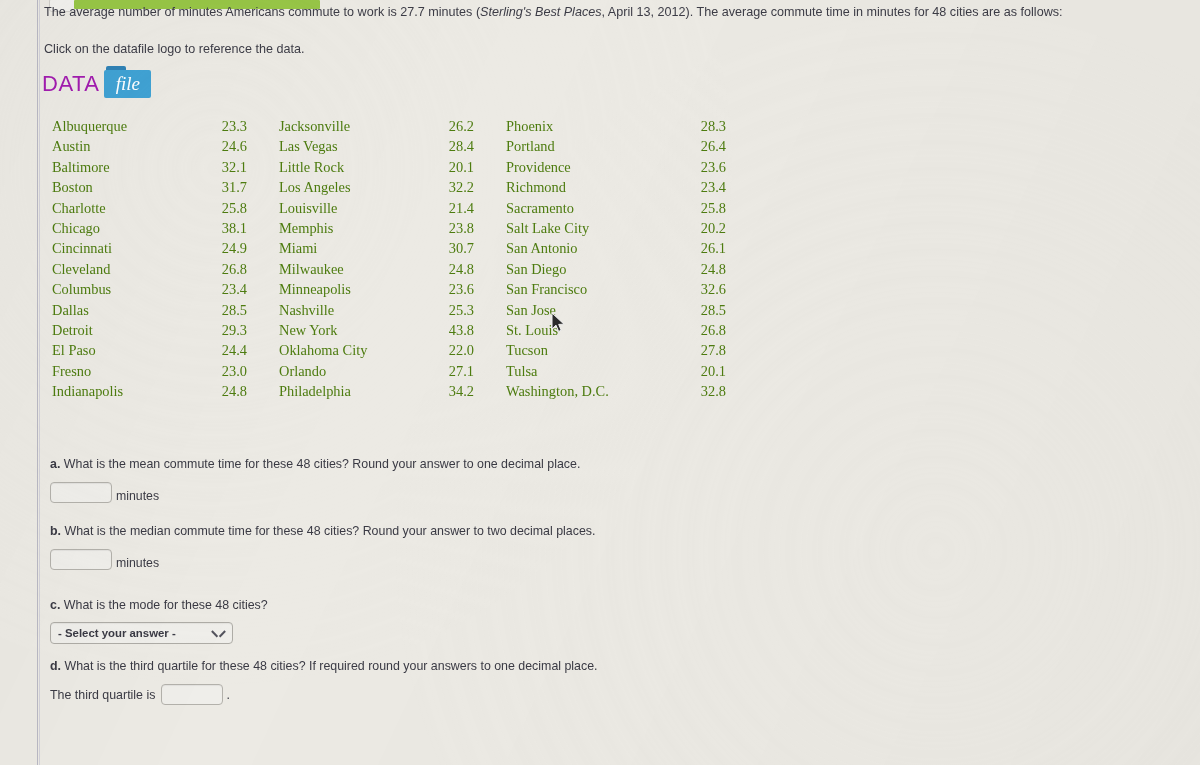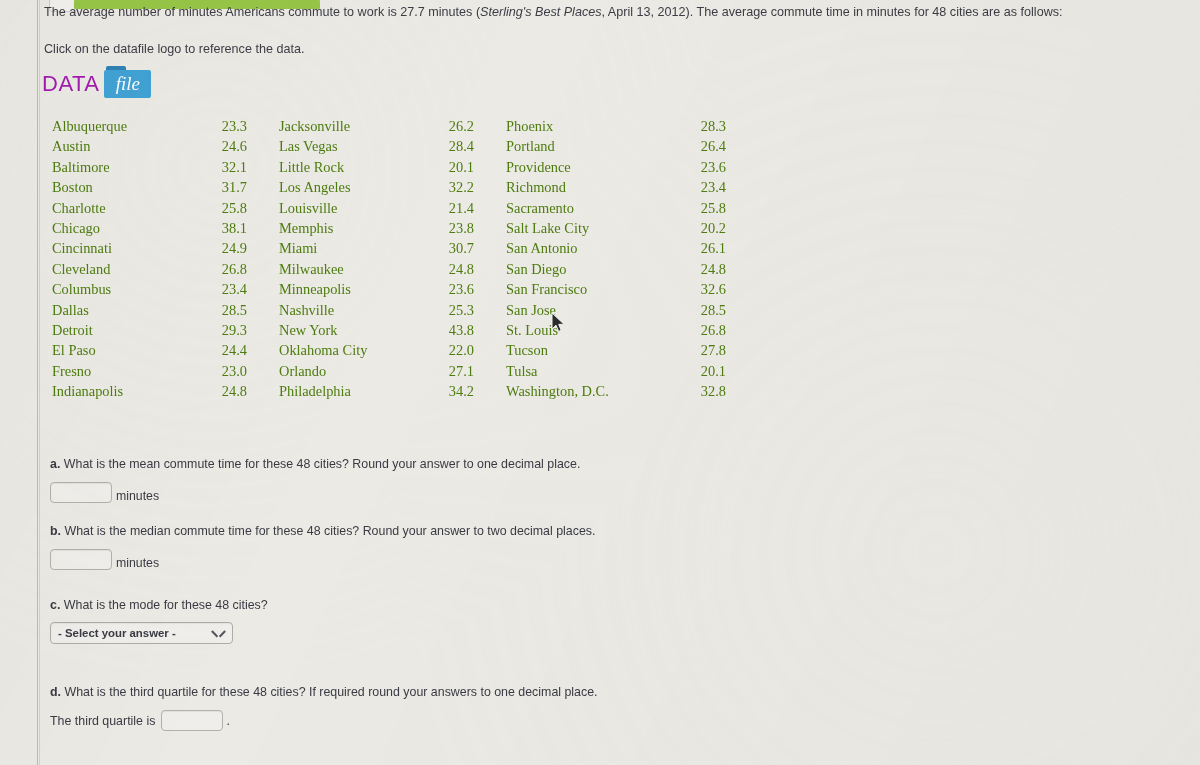--- a/index.html
+++ b/index.html
@@ -416,21 +416,21 @@
 </div>
 
 <div class="q-block" style="top:597px;">
   <div class="q-text"><b>c.</b>&nbsp;<span>What is the mode for these 48 cities?</span></div>
   <div class="select-wrap">
     <span class="sel-label">- Select your answer -</span>
     <span class="chev"></span>
   </div>
 </div>
 
-<div class="q-block" style="top:684px;">
+<div class="q-block" style="top:658px;">
   <div class="q-text"><b>d.</b>&nbsp;<span>What is the third quartile for these 48 cities? If required round your answers to one decimal place.</span></div>
   <div class="inline-row">
     <span class="pre">The third quartile is</span>
     <input class="ans-box wide" type="text" value="" style="">
     <span class="post">.</span>
   </div>
 </div>
 
 <svg class="cursor" viewBox="0 0 15 22">
   <path d="M1,1 L1,17 L5,13.2 L7.6,19.4 L10.2,18.3 L7.7,12.4 L13,12.2 Z" fill="#2b2b2b" stroke="#f3f3f3" stroke-width="1"></path>

